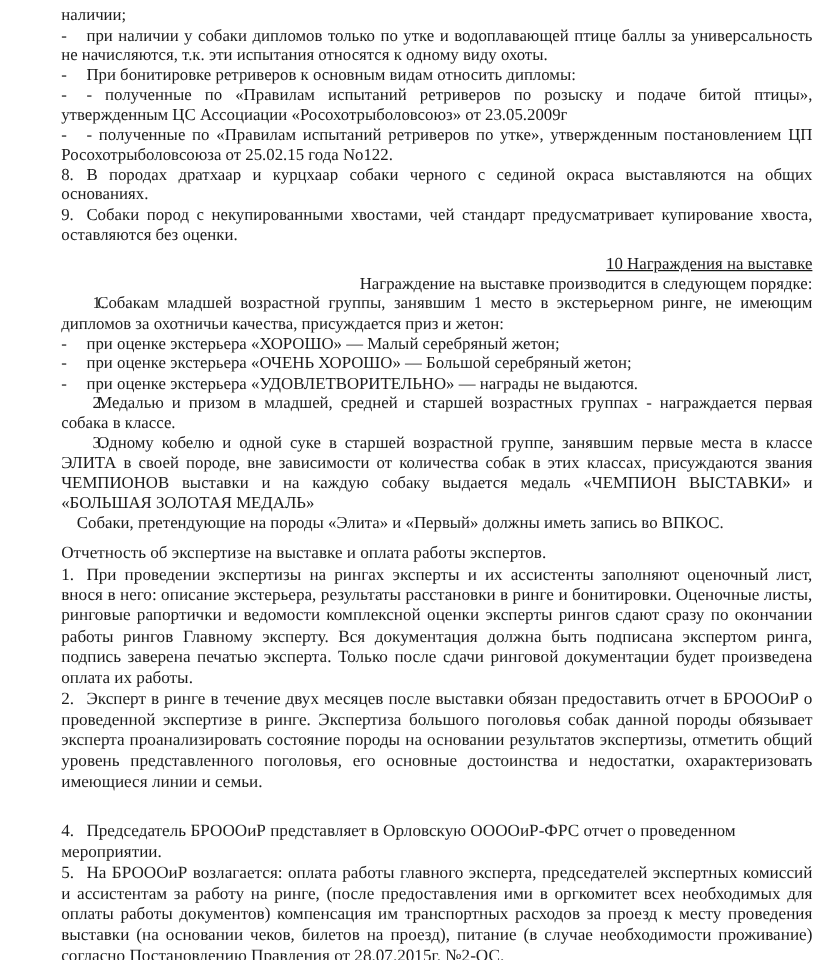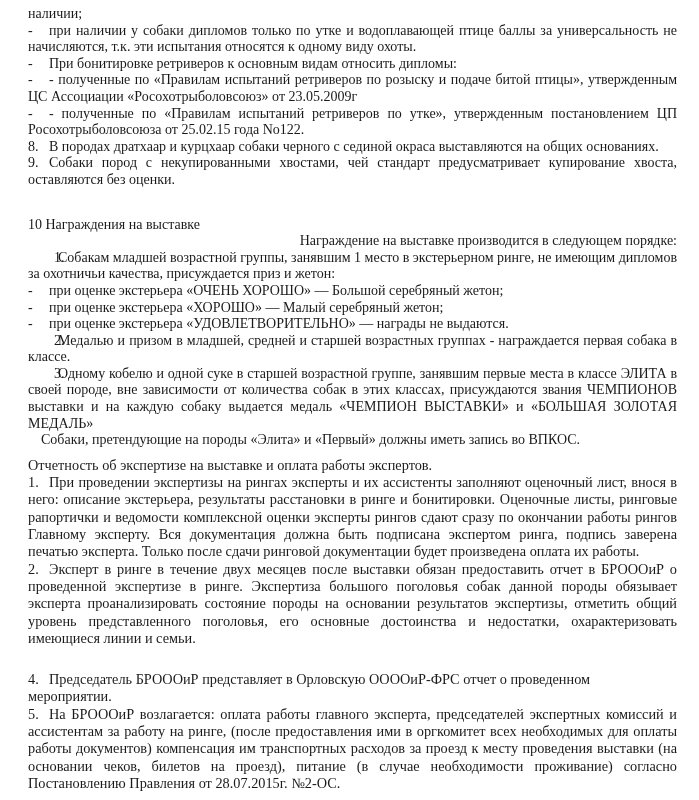--- a/index.html
+++ b/index.html
@@ -7,35 +7,35 @@
   body {
     width: 699px;
     height: 800px;
     overflow: hidden;
     font-family: "Liberation Serif", "DejaVu Serif", serif;
     color: #1a1a1a;
   }
   .doc {
     width: 699px;
     height: 800px;
-    padding: 6px 22px 0 28px;
+    padding: 6px 22px 0 51px;
     background: #ffffff;
   }
   .sec1 { font-size: 14px;   line-height: 16.6px; }
   .sec2 { font-size: 14.3px; line-height: 17.3px; }
 
   p, h2 {
     margin: 0;
     font-weight: normal;
     font-size: inherit;
     line-height: inherit;
     text-align: justify;
   }
   .center { text-align: right; }
-  .awards-title    { text-align: left; margin-top: 28px; }
+  .awards-title    { text-align: right; margin-top: 8px; text-decoration: underline; }
   .reporting-title { margin-top: 8px; }
 
   .mk { display: inline-block; }
   .p-dash > .mk    { width: 21px; }
   .p-num  > .mk    { width: 21px; }
   .p-inum          { text-indent: 13px; }
   .p-inum > .mk    { width: 17px; }
   .p-ind           { text-indent: 13px; }
   .p-numleft       { text-align: left; margin-top: 24px; }
   .p-numleft > .mk { width: 21px; }
@@ -55,22 +55,22 @@
         <p class="p-dash"><span class="mk">-</span>- полученные по «Правилам испытаний ретриверов по утке», утвержденным постановлением ЦП Росохотрыболовсоюза от 25.02.15 года No122.</p>
         <p class="p-num"><span class="mk">8.</span>В породах дратхаар и курцхаар собаки черного с сединой окраса выставляются на общих основаниях.</p>
         <p class="p-num"><span class="mk">9.</span>Собаки пород с некупированными хвостами, чей стандарт предусматривает купирование хвоста, оставляются без оценки.</p>
       </div>
 
     <h2 class="awards-title">10 Награждения на выставке</h2>
     <p class="center">Награждение на выставке производится в следующем порядке:</p>
 
     <div>
         <p class="p-inum"><span class="mk">1.</span>Собакам младшей возрастной группы, занявшим 1 место в экстерьерном ринге, не имеющим дипломов за охотничьи качества, присуждается приз и жетон:</p>
+        <p class="p-dash"><span class="mk">-</span>при оценке экстерьера «ХОРОШО» — Малый серебряный жетон;</p>
         <p class="p-dash"><span class="mk">-</span>при оценке экстерьера «ОЧЕНЬ ХОРОШО» — Большой серебряный жетон;</p>
-        <p class="p-dash"><span class="mk">-</span>при оценке экстерьера «ХОРОШО» — Малый серебряный жетон;</p>
         <p class="p-dash"><span class="mk">-</span>при оценке экстерьера «УДОВЛЕТВОРИТЕЛЬНО» — награды не выдаются.</p>
         <p class="p-inum"><span class="mk">2.</span>Медалью и призом в младшей, средней и старшей возрастных группах - награждается первая собака в классе.</p>
         <p class="p-inum"><span class="mk">3.</span>Одному кобелю и одной суке в старшей возрастной группе, занявшим первые места в классе ЭЛИТА в своей породе, вне зависимости от количества собак в этих классах, присуждаются звания ЧЕМПИОНОВ выставки и на каждую собаку выдается медаль «ЧЕМПИОН ВЫСТАВКИ» и «БОЛЬШАЯ ЗОЛОТАЯ МЕДАЛЬ»</p>
         <p class="p-ind">Собаки, претендующие на породы «Элита» и «Первый» должны иметь запись во ВПКОС.</p>
       </div>
   </section>
 
   <section class="sec2">
     <h2 class="reporting-title">Отчетность об экспертизе на выставке и оплата работы экспертов.</h2>
 

